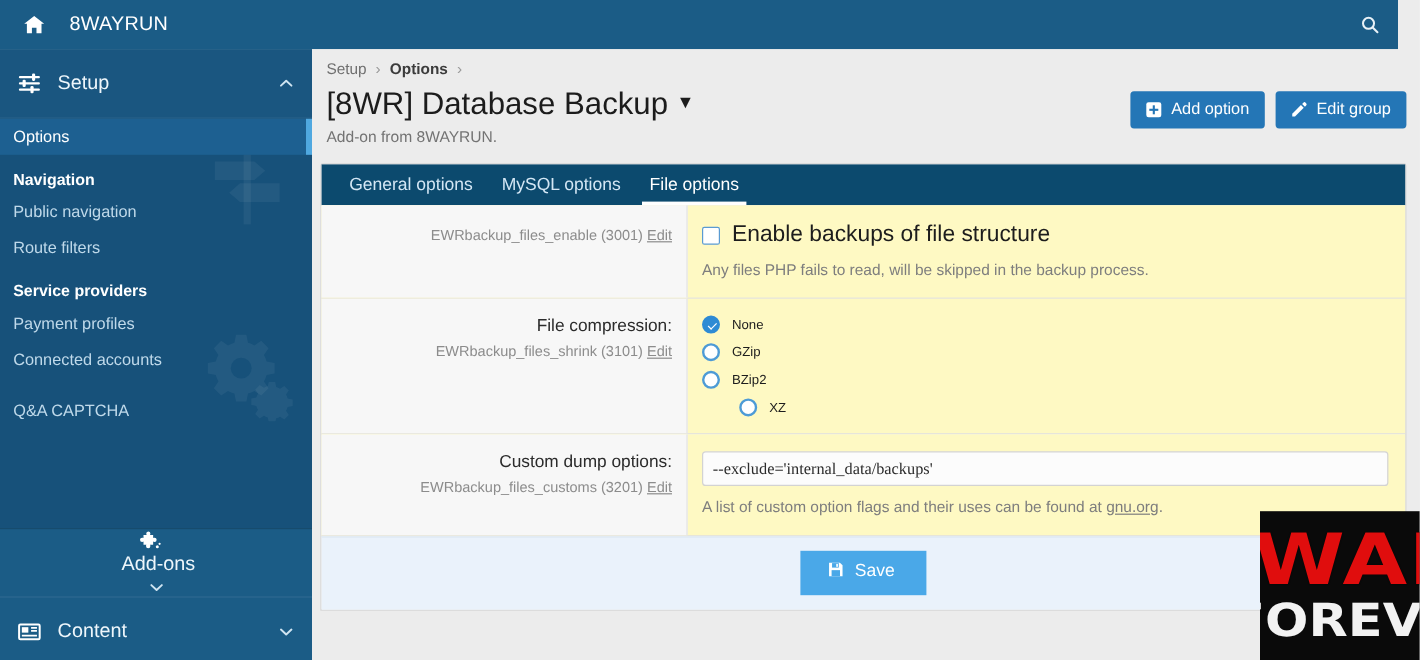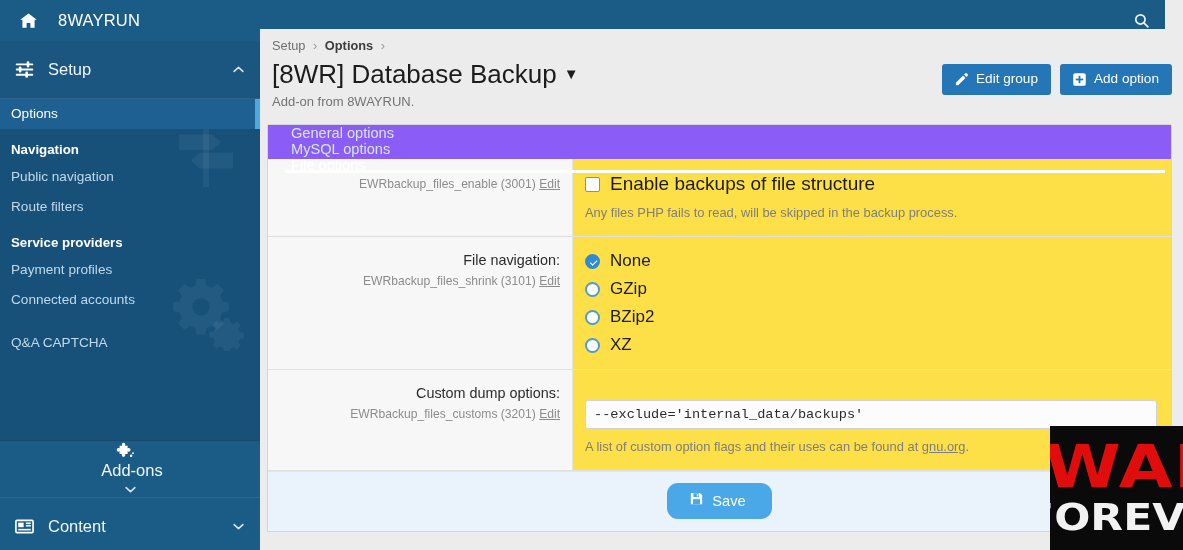--- a/index.html
+++ b/index.html
@@ -63,21 +63,21 @@
   .sb-group-title {
     padding: 13px 0 5px 11px; font-size: 13.3px; color: #ffffff; font-weight: bold;
   }
   .sb-watermark {
     position: absolute; right: 8px; color: rgba(255,255,255,.055);
     pointer-events: none; user-select: none;
   }
 
   
   .main {
-    position: absolute; left: 260px; top: 29px; width: 923px; height: 509px;
+    position: absolute; left: 260px; top: 41px; width: 923px; height: 509px;
     background: #ececec; overflow: hidden;
   }
   .page-head { padding: 9px 12px 0 9px; position: relative; }
   .breadcrumb { font-size: 12.8px; color: #6f6f6f; padding-left: 3px; }
   .breadcrumb a { color: #6f6f6f; text-decoration: none; cursor: pointer; }
   .breadcrumb .crumb-strong { color: #3c3c3c; font-weight: bold; }
   .breadcrumb .sep { color: #9a9a9a; padding: 0 4px; }
   .page-title {
     font-size: 26px; color: #1c1c1c; font-weight: 400; line-height: 32px;
     padding-left: 3px; margin-top: 5px; display: flex; align-items: center; gap: 7px;
@@ -93,80 +93,79 @@
     line-height: 16px;
   }
   .btn .bico { display: flex; align-items: center; }
 
   
   .panel {
     margin: 15px 11px 0 7px; background: #ffffff;
     border: 1px solid #d5d5d5; border-radius: 2px 2px 0 0;
   }
   .tabbar {
-    background: #8b5cf6; height: 34px; display: flex; align-items: stretch;
+    background: #0c4a6e; height: 34px; display: flex; align-items: stretch;
     padding-left: 11px;
-    flex-direction: column;
   }
   .tab {
     display: flex; align-items: center; padding: 0 12px; font-size: 14.6px;
     color: #d4e7f5; cursor: pointer; position: relative;
   }
   .tab.active { color: #ffffff; }
   .tab.active::after {
     content: ""; position: absolute; left: 6px; right: 6px; bottom: 0; height: 3px;
     background: #ffffff;
   }
 
-  .frow { display: flex; border-bottom: 1px solid #e0e0e0; background: #fde047; }
+  .frow { display: flex; border-bottom: 1px solid #e0e0e0; background: #fef9c3; }
   .fcell-label {
     width: 305px; min-width: 305px; background: #f7f7f7; border-right: 1px solid #e3e3e3;
     padding: 14px 12px 14px 10px; text-align: right;
   }
   .f-label-main { font-size: 14.4px; color: #2b2b2b; line-height: 19px; }
   .f-label-sub { font-size: 12.1px; color: #8c8c8c; line-height: 18px; margin-top: 2px; }
   .f-label-sub a { color: #8c8c8c; text-decoration: underline; cursor: pointer; }
   .fcell-ctl { flex: 1; padding: 14px 14px 14px 12px; }
 
   .chk-line { display: flex; align-items: center; gap: 10px; }
   .checkbox {
     width: 15px; height: 15px; border: 1px solid #5a9bd2; background: #ffffff;
     border-radius: 2px; cursor: pointer; flex-shrink: 0;
   }
   .chk-label { font-size: 19px; color: #1d1d1d; cursor: pointer; }
   .hint { font-size: 12.9px; color: #7e7e7e; margin-top: 9px; line-height: 18px; }
   .hint a { color: #7e7e7e; text-decoration: underline; cursor: pointer; }
 
   .radio-line { display: flex; align-items: center; gap: 10px; margin-bottom: 8px; cursor: pointer; }
-  .radio-line:last-child { margin-bottom: 0; }
+  .radio-line:last-child { margin-bottom: 0; margin-left: 31px; }
   .radio {
     width: 15px; height: 15px; border-radius: 50%; border: 2px solid #4d9bd6;
     background: #ffffff; flex-shrink: 0; position: relative;
   }
   .radio.checked { background: #2e8bd4; border-color: #2e8bd4; }
   .radio.checked::after {
     content: ""; position: absolute; left: 3px; top: 4.3px; width: 6px; height: 2.6px;
     border-left: 1.7px solid #fff; border-bottom: 1.7px solid #fff;
     transform: rotate(-45deg);
   }
-  .radio-label { font-size: 17px; color: #1d1d1d; }
+  .radio-label { font-size: 11px; color: #1d1d1d; }
 
   .text-input {
     width: 100%; height: 29px; border: 1px solid #d3d3d3; border-radius: 3px;
     background: #fcfcfc; font-size: 13.6px; color: #2c2c2c;
-    font-family: Liberation Mono, monospace; padding: 0 8px; outline: none; margin-top: 16px;
+    font-family: Liberation Serif, serif; padding: 0 8px; outline: none;
   }
 
   .panel-foot {
     background: #eaf2fb; border-top: 1px solid #dbe6f2;
     padding: 11px 0 12px 0; display: flex; justify-content: center;
   }
   .btn-save {
-    display: inline-flex; align-items: center; gap: 8px; background: #4aa8e8;
-    color: #ffffff; border: none; border-radius: 11px; cursor: pointer;
+    display: inline-flex; gap: 8px; background: #4aa8e8;
+    color: #ffffff; border: none; border-radius: 0; cursor: pointer;
     font-size: 14.6px; font-family: inherit; padding: 8px 26px 9px 22px; line-height: 18px;
   }
 
   
   .overlay-img {
     position: absolute; left: 1050px; top: 426px; width: 172px; height: 124px;
     background: #0a0a0a; overflow: hidden; display: flex; flex-direction: column;
     align-items: center; justify-content: center; user-select: none;
   }
   .overlay-img .ol-war {
@@ -310,39 +309,39 @@
       </div>
 
       <div class="page-title">
         <span>[8WR] Database Backup</span>
         <span class="title-caret">▼</span>
       </div>
 
       <div class="page-sub">Add-on from 8WAYRUN.</div>
 
       <div class="head-actions">
-        <button class="btn">
-          <span class="bico">
-            <svg width="15" height="15" viewBox="0 0 24 24" fill="currentColor" aria-hidden="true">
-              <path d="M3 17.3 L14.6 5.7 L18.3 9.4 L6.7 21 H3 z"></path>
-              <path d="M16.2 4.1 L17.8 2.5 a2.1 2.1 0 0 1 3 0 l.7.7 a2.1 2.1 0 0 1 0 3 l-1.6 1.6 z"></path>
-            </svg>
-          </span>
-          <span>Edit group</span>
-        </button>
         <button class="btn">
           <span class="bico">
             <svg width="15" height="15" viewBox="0 0 24 24" fill="currentColor" aria-hidden="true">
               <rect x="2" y="2" width="20" height="20" rx="3"></rect>
               <rect x="10.6" y="6" width="2.8" height="12" fill="#2476b6"></rect>
               <rect x="6" y="10.6" width="12" height="2.8" fill="#2476b6"></rect>
             </svg>
           </span>
           <span>Add option</span>
         </button>
+        <button class="btn">
+          <span class="bico">
+            <svg width="15" height="15" viewBox="0 0 24 24" fill="currentColor" aria-hidden="true">
+              <path d="M3 17.3 L14.6 5.7 L18.3 9.4 L6.7 21 H3 z"></path>
+              <path d="M16.2 4.1 L17.8 2.5 a2.1 2.1 0 0 1 3 0 l.7.7 a2.1 2.1 0 0 1 0 3 l-1.6 1.6 z"></path>
+            </svg>
+          </span>
+          <span>Edit group</span>
+        </button>
       </div>
     </div>
 
     <div class="panel">
 
       <div class="tabbar">
         <div class="tab">
           <span>General options</span>
         </div>
         <div class="tab">
@@ -364,21 +363,21 @@
           <div class="chk-line">
             <span class="checkbox"></span>
             <span class="chk-label">Enable backups of file structure</span>
           </div>
           <div class="hint">Any files PHP fails to read, will be skipped in the backup process.</div>
         </div>
       </div>
 
       <div class="frow">
         <div class="fcell-label">
-          <div class="f-label-main">File navigation:</div>
+          <div class="f-label-main">File compression:</div>
           <div class="f-label-sub">
             <span>EWRbackup_files_shrink (3101)</span>
             <a>Edit</a>
           </div>
         </div>
         <div class="fcell-ctl">
           <div class="radio-line">
             <span class="radio checked"></span>
             <span class="radio-label">None</span>
           </div>

